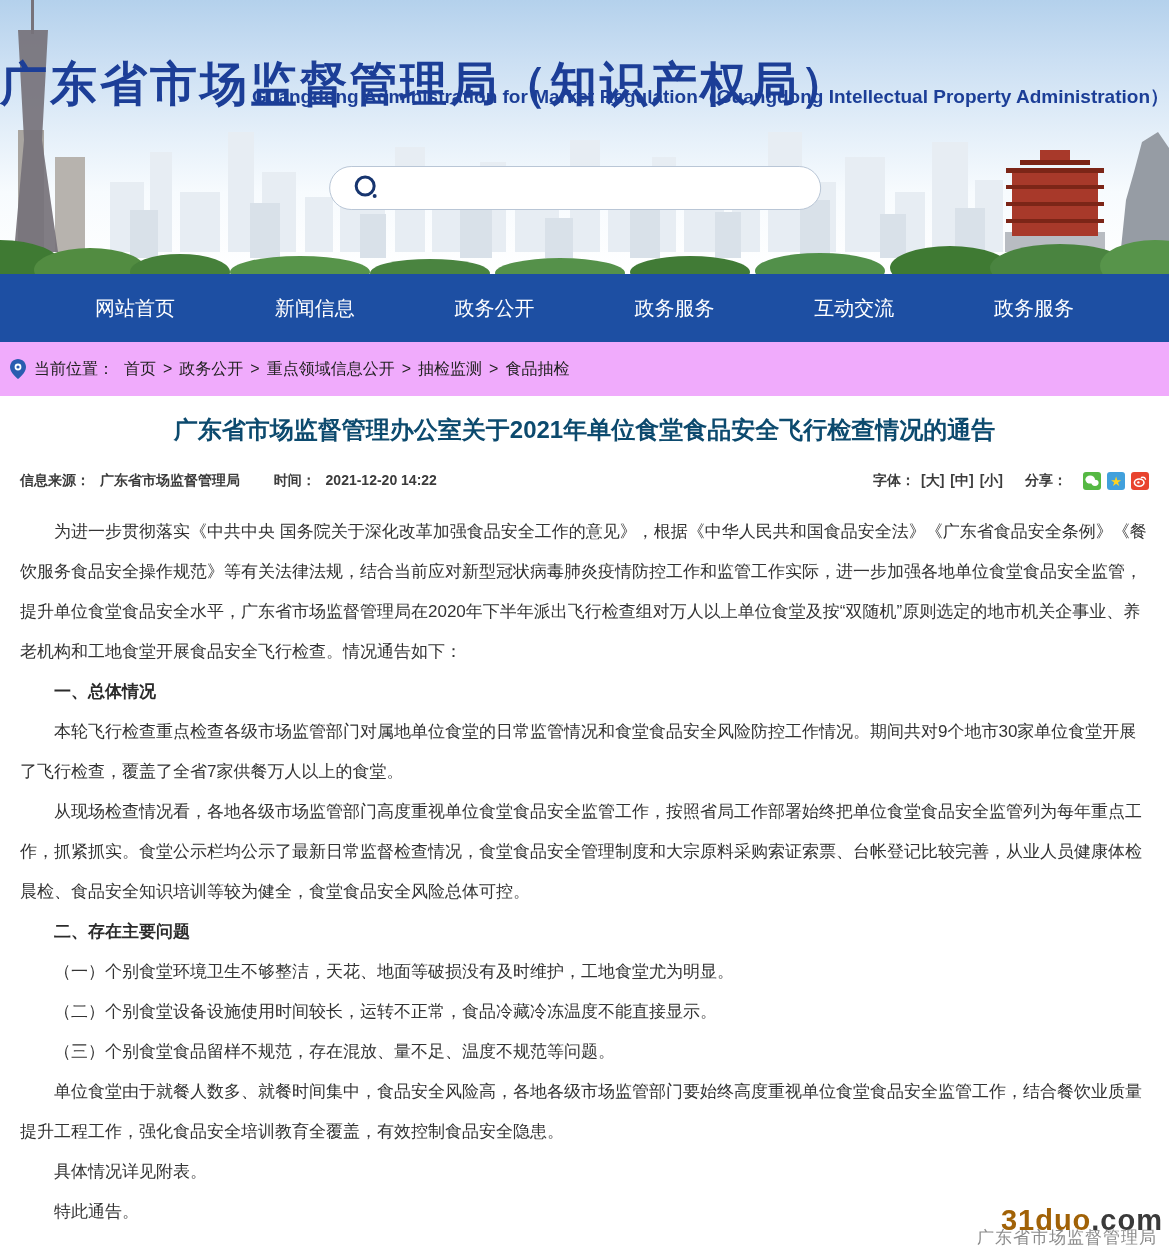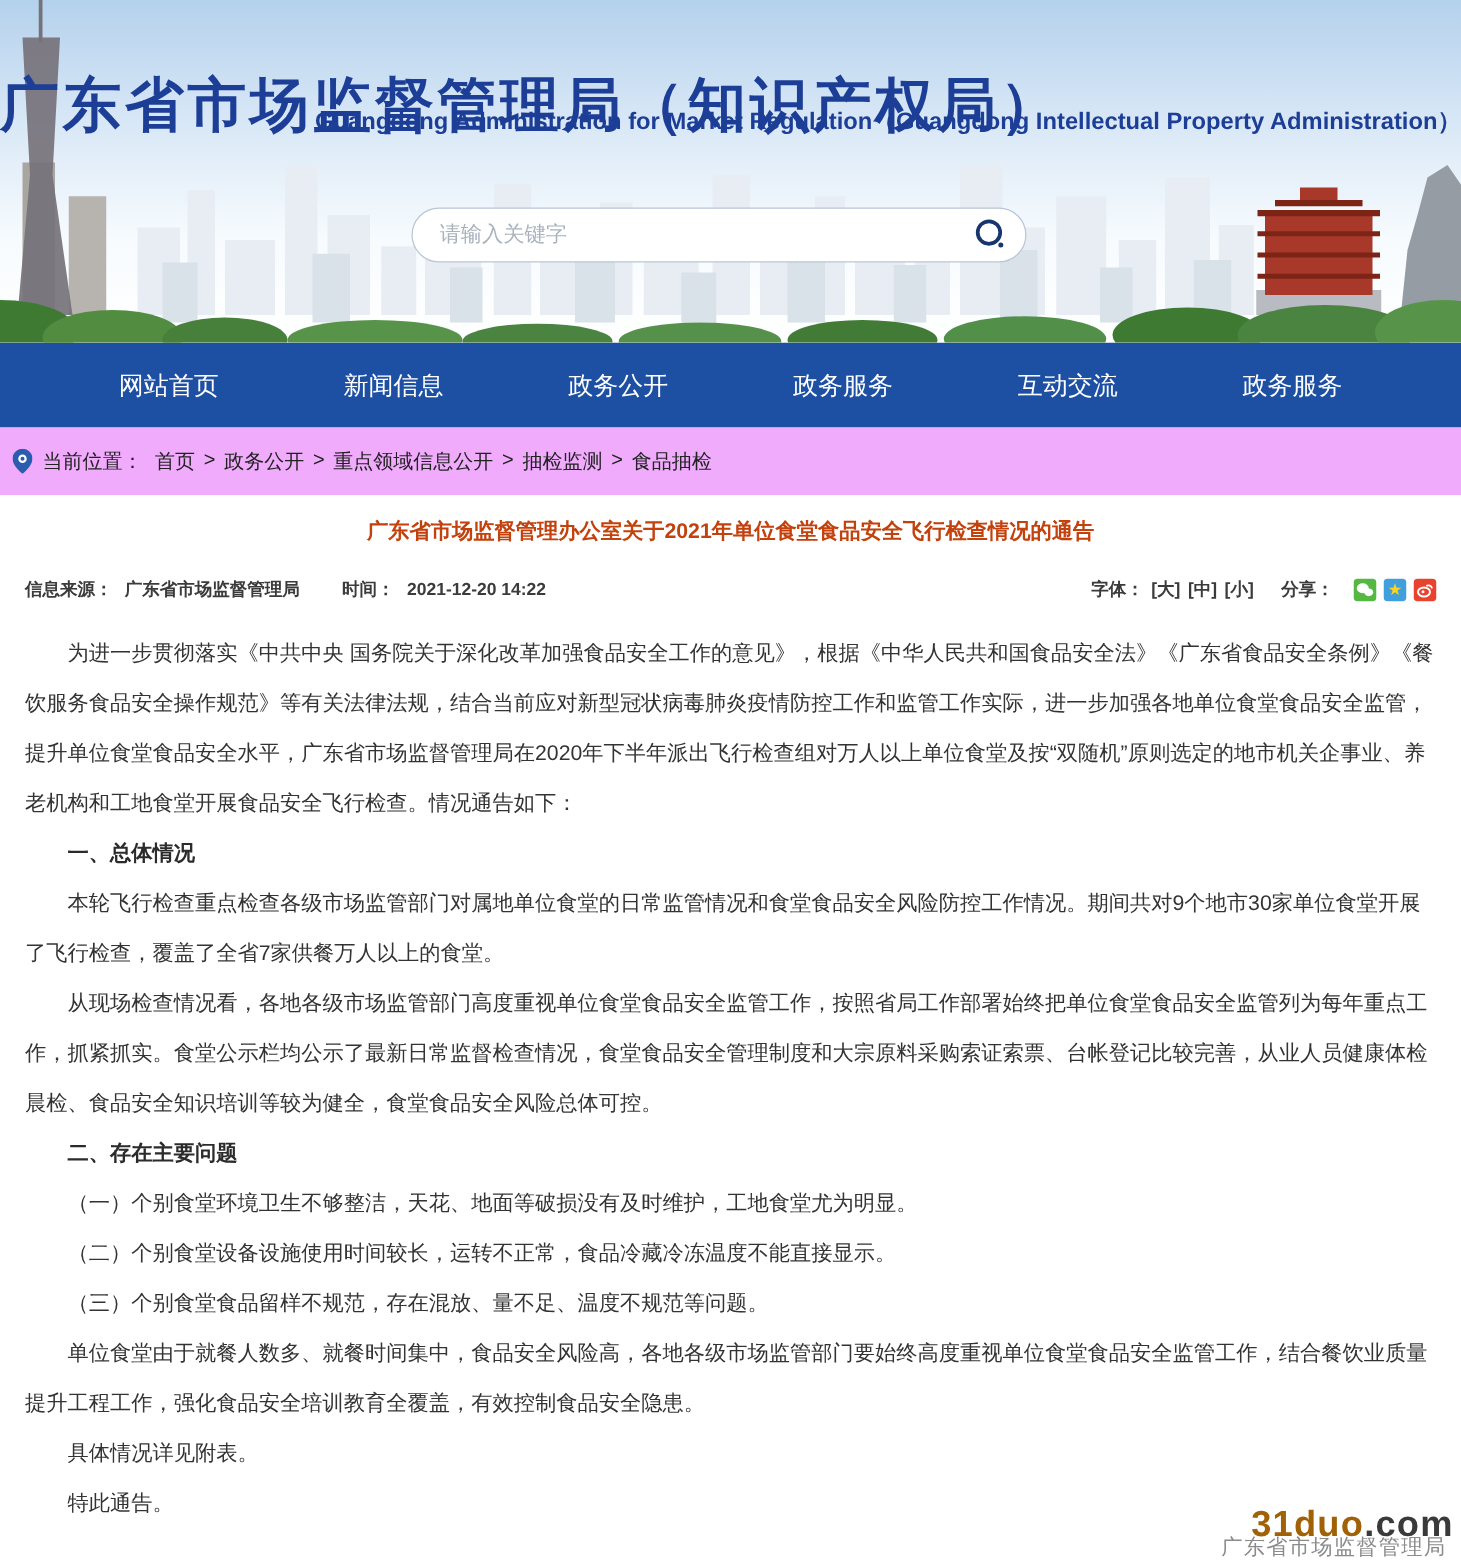--- a/index.html
+++ b/index.html
@@ -29,21 +29,21 @@
 
   
   .crumb { height:54px; display:flex; align-items:center; padding:0 10px; font-size:16px; color:#222; background:#f0abfc; }
   .crumb .pin { display:inline-flex; margin-right:8px; }
   .crumb .lbl { margin-right:10px; }
   .crumb a { color:#222; text-decoration:none; }
   .crumb .sep { margin:0 7px; color:#222; }
 
   
   .article { padding:6px 20px 0; }
-  .art-title { text-align:center; font-size:17px; font-weight:bold; color:#c2410c; margin:12px 40px 26px; line-height:1.35; }
+  .art-title { text-align:center; font-size:24px; font-weight:bold; color:#0c4a6e; margin:12px 40px 26px; line-height:1.35; }
   .meta { display:flex; justify-content:space-between; align-items:center; font-size:14px; color:#3b3b3b; font-weight:bold; }
   .meta-left span { margin-right:6px; }
   .meta-left .gap { display:inline-block; width:14px; }
   .meta-right { display:flex; align-items:flex-start; font-weight:bold; }
   .meta-right .fz { margin-left:6px; color:#3b3b3b; text-decoration:none; }
   .meta-right .share-lbl { margin-left:22px; margin-right:10px; }
   .sicon { display:inline-flex; align-items:center; justify-content:center; width:18px; height:18px;
     border-radius:3px; margin-left:6px; cursor:pointer; }
   .sicon.wechat { background:#55b843; }
   .sicon.qzone  { background:#41a0dc; color:#ffd31e; font-size:13px; line-height:1; }
@@ -135,21 +135,20 @@
         <ellipse cx="690" cy="272" rx="60" ry="16" fill="#417b36"></ellipse>
         <ellipse cx="820" cy="271" rx="65" ry="18" fill="#52904a"></ellipse>
         <ellipse cx="950" cy="268" rx="60" ry="22" fill="#3f7a33"></ellipse>
         <ellipse cx="1060" cy="268" rx="70" ry="24" fill="#4a8440"></ellipse>
         <ellipse cx="1155" cy="266" rx="55" ry="26" fill="#57944a"></ellipse>
       </g>
     </svg>
     <h1 class="banner-title">广东省市场监督管理局（知识产权局）</h1>
     <div class="banner-sub">Guangdong Administration for Market Regulation（Guangdong Intellectual Property Administration）</div>
     <div class="search">
-      <input type="text" placeholder="请输入关键字" style="">
       <button class="search-btn" aria-label="search">
         <svg viewBox="0 0 28 28" width="28" height="28">
           <circle cx="13" cy="13" r="9" fill="none" stroke="#17356f" stroke-width="3"></circle>
           <circle cx="22.5" cy="23" r="2" fill="#17356f"></circle>
         </svg>
       </button>
     </div>
   </header>
 
   <nav class="nav">

